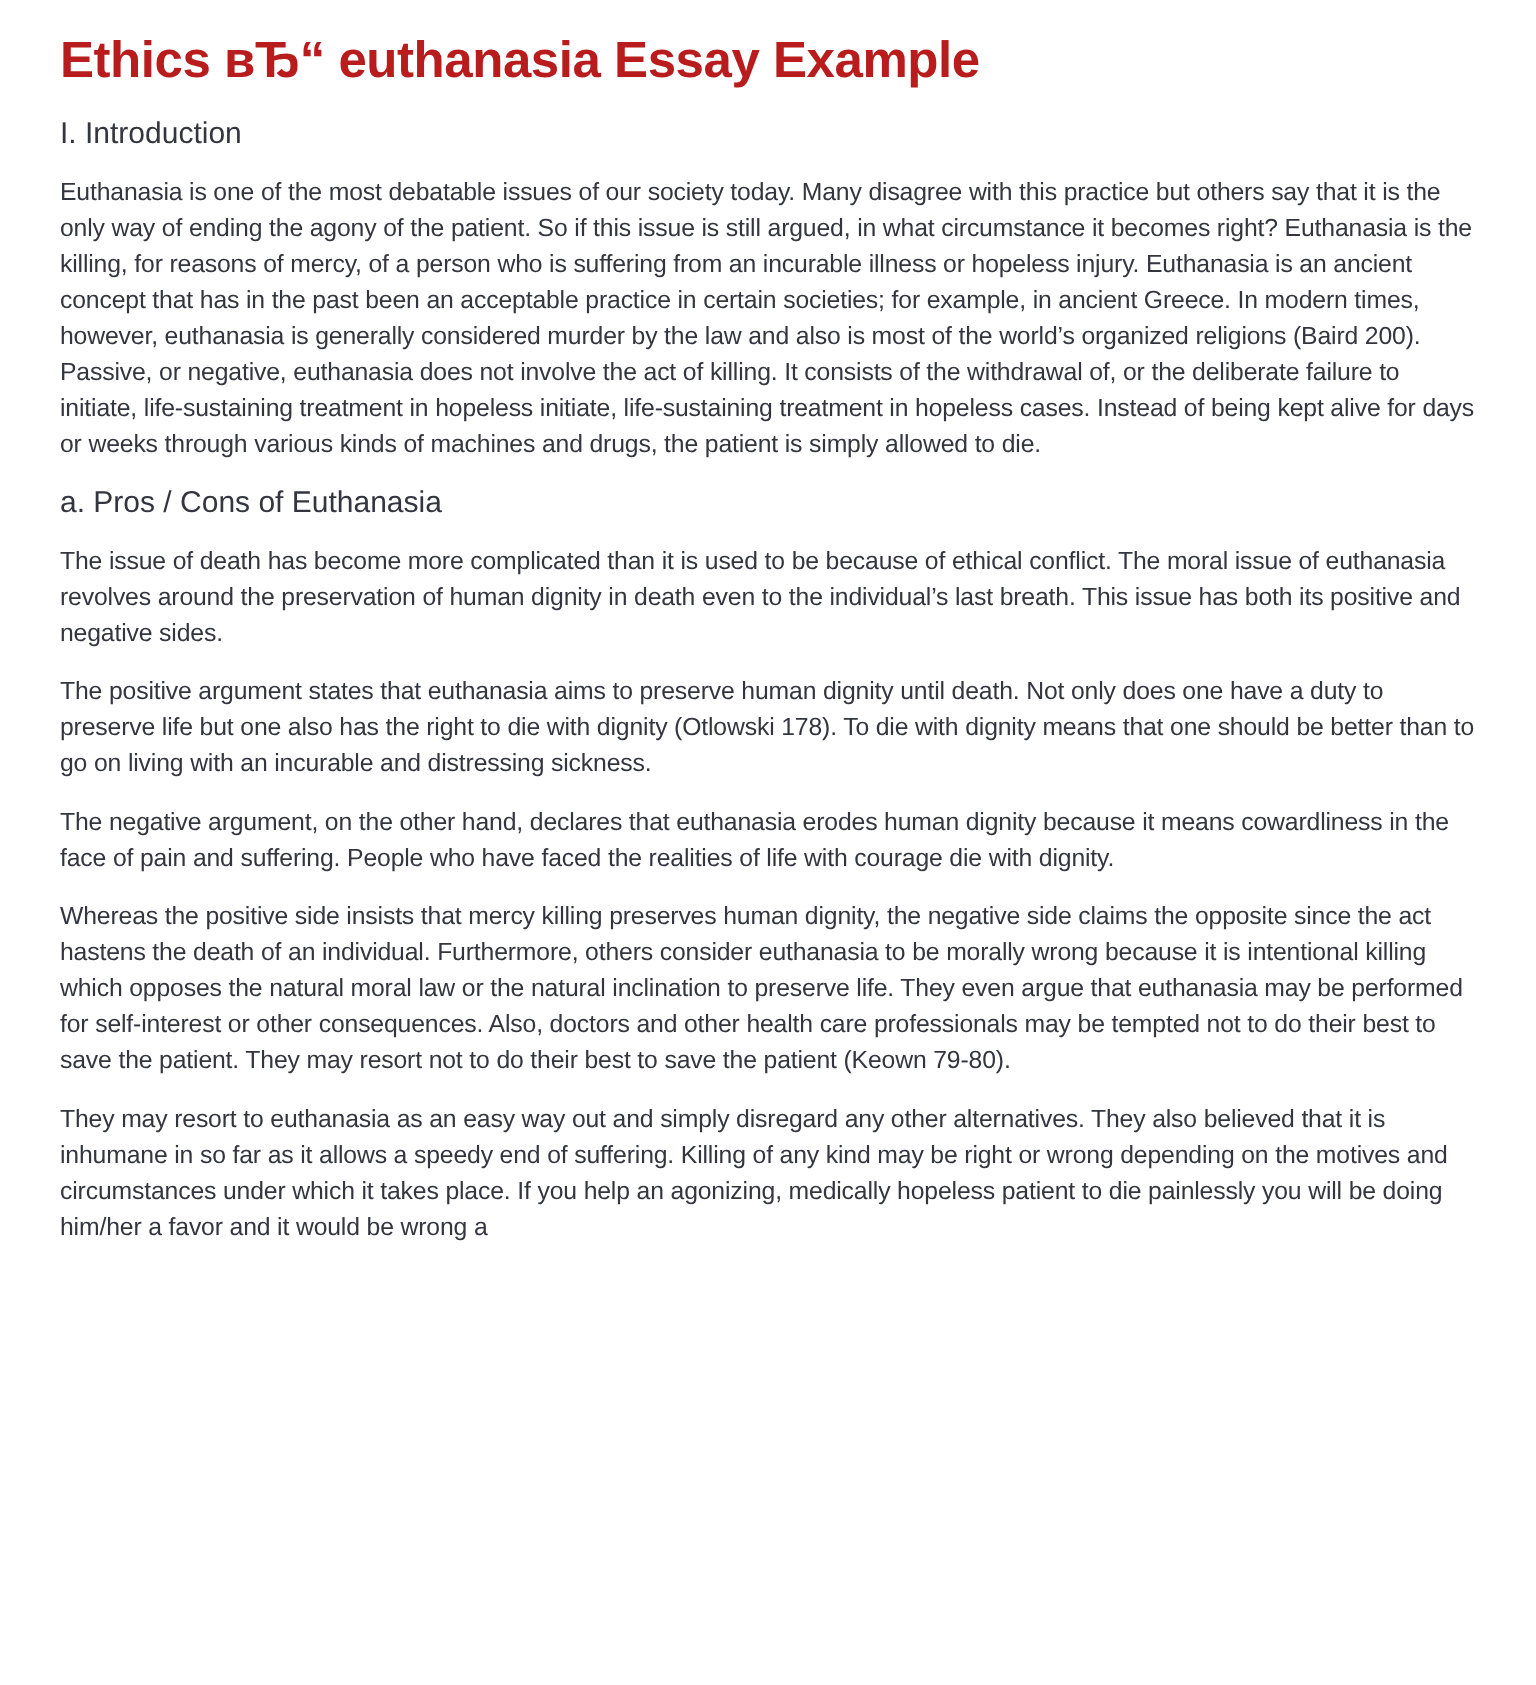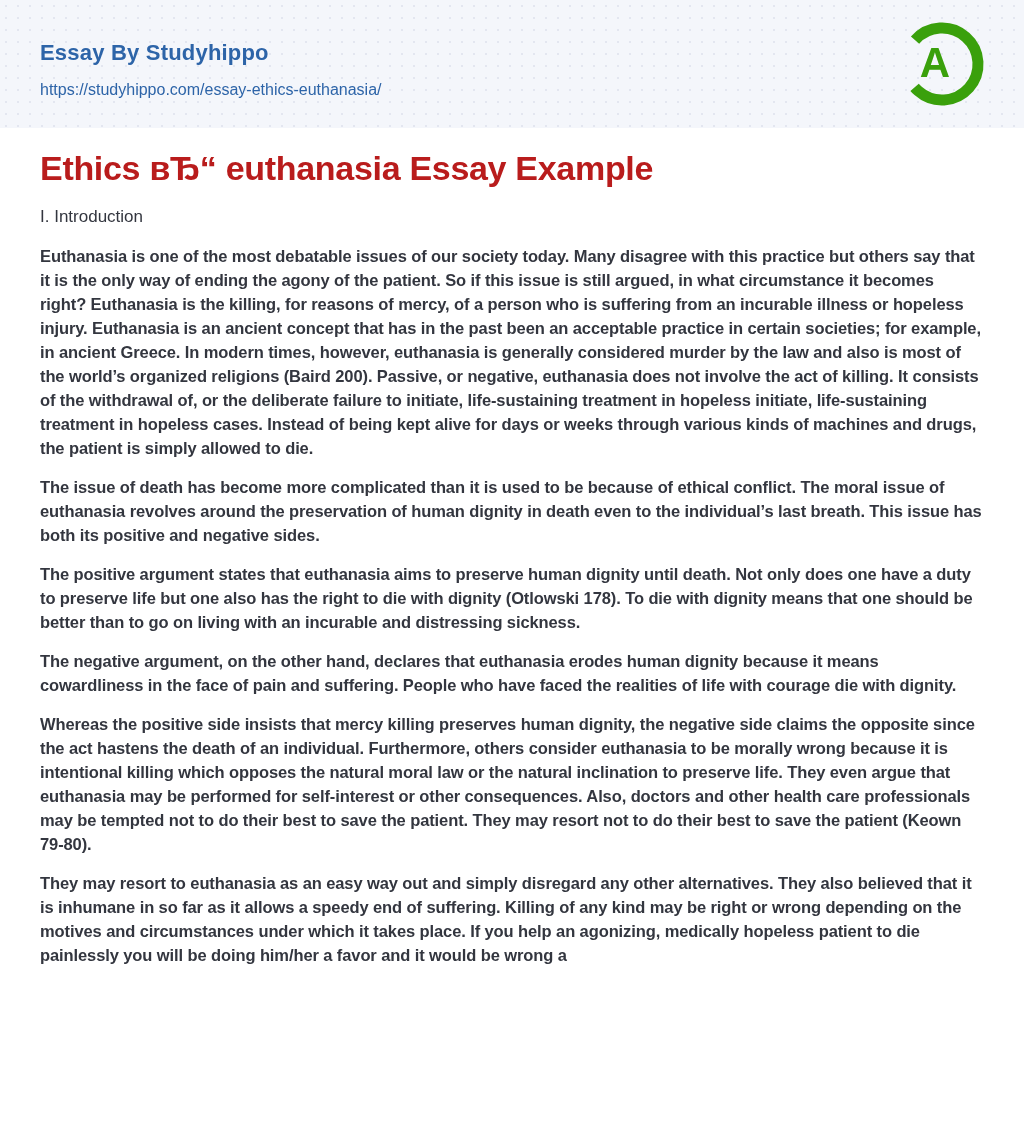--- a/index.html
+++ b/index.html
@@ -62,58 +62,47 @@
   .article-title {
     margin: 0 0 10px 0;
     font-size: 34px;
     line-height: 44px;
     font-weight: bold;
     color: #b91c1c;
     letter-spacing: -0.3px;
   }
   .block-label {
     margin: 15px 0;
-    font-size: 17px;
+    font-size: 20px;
     line-height: 24px;
     color: #33363f;
   }
   .paragraph {
     margin: 15px 0;
     font-size: 16.5px;
     line-height: 24px;
     color: #33363f;
     letter-spacing: -0.1px;
-    font-weight: bold;
   }
 </style>
 </head>
 <body>
 
 <div class="page">
 
-  <div class="header">
-    <h1 class="site-title">Essay By Studyhippo</h1>
-    <a class="page-url">https://studyhippo.com/essay-ethics-euthanasia/</a>
-
-    <div class="logo">
-      <svg width="88" height="88" viewBox="0 0 88 88">
-        <circle cx="44" cy="44" r="36" fill="none" stroke="#3aa00c" stroke-width="11" stroke-dasharray="174.5 51.6" transform="rotate(-138.5 44 44)"></circle>
-        <text x="37" y="57" text-anchor="middle" font-size="42" fill="#3aa00c">A</text>
-      </svg>
-    </div>
-  </div>
 
   <div class="article">
     <h2 class="article-title">Ethics вЂ“ euthanasia Essay Example</h2>
 
     <div class="block-label">I. Introduction</div>
 
     <p class="paragraph">Euthanasia is one of the most debatable issues of our society today. Many disagree with this practice but others say that it is the only way of ending the agony of the patient. So if this issue is still argued, in what circumstance it becomes right? Euthanasia is the killing, for reasons of mercy, of a person who is suffering from an incurable illness or hopeless injury. Euthanasia is an ancient concept that has in the past been an acceptable practice in certain societies; for example, in ancient Greece. In modern times, however, euthanasia is generally considered murder by the law and also is most of the world’s organized religions (Baird 200). Passive, or negative, euthanasia does not involve the act of killing. It consists of the withdrawal of, or the deliberate failure to initiate, life-sustaining treatment in hopeless initiate, life-sustaining treatment in hopeless cases. Instead of being kept alive for days or weeks through various kinds of machines and drugs, the patient is simply allowed to die.</p>
 
 
+    <div class="block-label">a. Pros / Cons of Euthanasia</div>
 
     <p class="paragraph">The issue of death has become more complicated than it is used to be because of ethical conflict. The moral issue of euthanasia revolves around the preservation of human dignity in death even to the individual’s last breath. This issue has both its positive and negative sides.</p>
 
     <p class="paragraph">The positive argument states that euthanasia aims to preserve human dignity until death. Not only does one have a duty to preserve life but one also has the right to die with dignity (Otlowski 178). To die with dignity means that one should be better than to go on living with an incurable and distressing sickness.</p>
 
     <p class="paragraph">The negative argument, on the other hand, declares that euthanasia erodes human dignity because it means cowardliness in the face of pain and suffering. People who have faced the realities of life with courage die with dignity.</p>
 
     <p class="paragraph">Whereas the positive side insists that mercy killing preserves human dignity, the negative side claims the opposite since the act hastens the death of an individual. Furthermore, others consider euthanasia to be morally wrong because it is intentional killing which opposes the natural moral law or the natural inclination to preserve life. They even argue that euthanasia may be performed for self-interest or other consequences. Also, doctors and other health care professionals may be tempted not to do their best to save the patient. They may resort not to do their best to save the patient (Keown 79-80).</p>
 
     <p class="paragraph">They may resort to euthanasia as an easy way out and simply disregard any other alternatives. They also believed that it is inhumane in so far as it allows a speedy end of suffering. Killing of any kind may be right or wrong depending on the motives and circumstances under which it takes place. If you help an agonizing, medically hopeless patient to die painlessly you will be doing him/her a favor and it would be wrong a</p>

